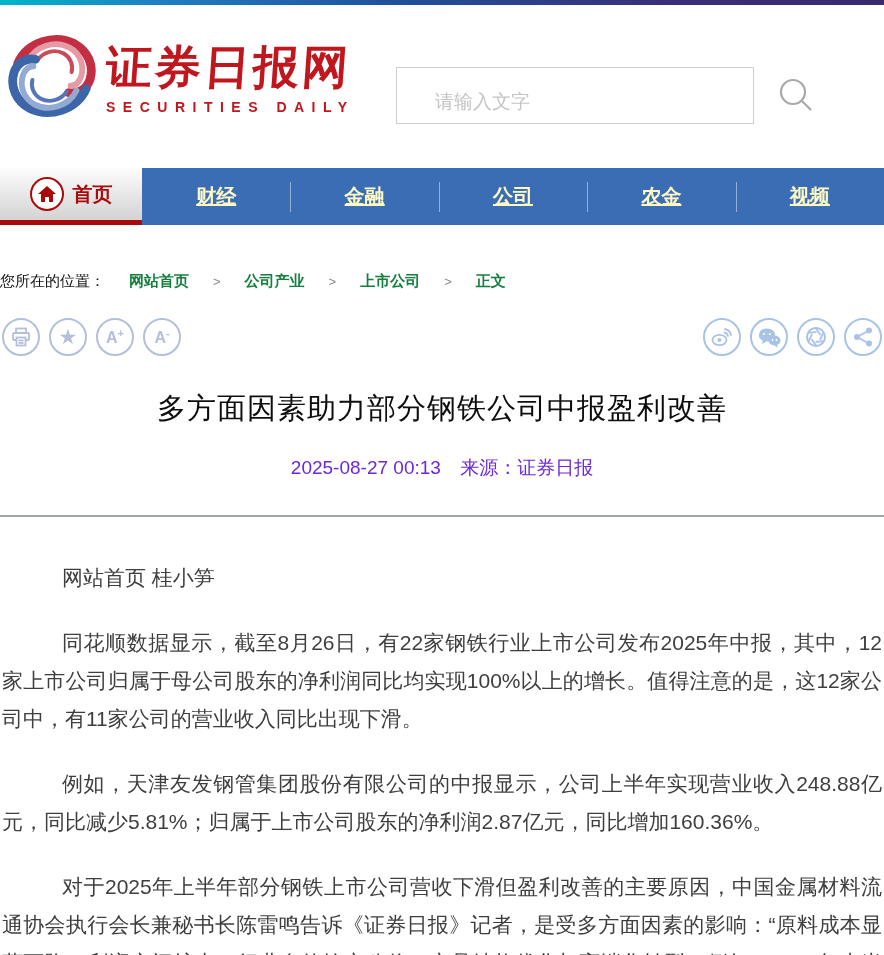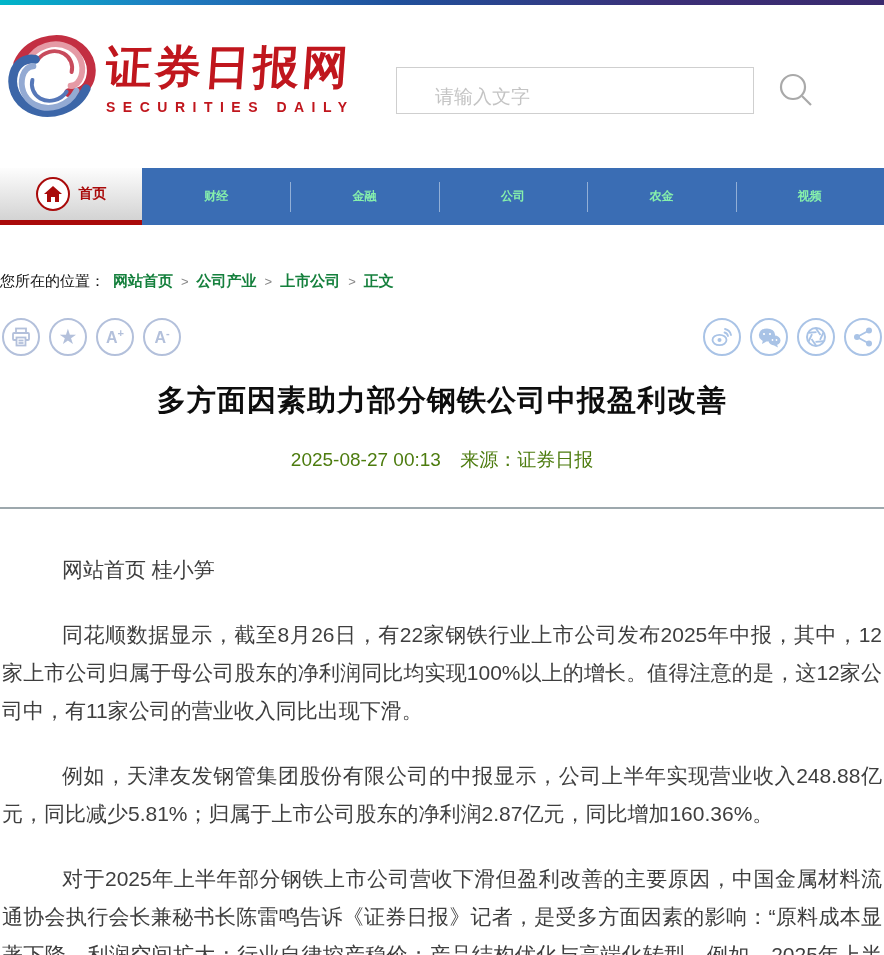--- a/index.html
+++ b/index.html
@@ -15,62 +15,62 @@
   .logo { position:absolute; left:8px; top:26px; display:flex; align-items:center;
     text-decoration:none; cursor:pointer; }
   .logo-swirl { width:88px; height:90px; }
   .logo-text { margin-left:10px; }
   .logo-zh { font-size:46px; font-weight:900; color:#c0161d; letter-spacing:3px;
     font-family:"Liberation Serif", serif; transform:skewX(-4deg); }
   .logo-en { margin-top:0; font-size:14px; font-weight:bold; color:#c0161d;
     letter-spacing:7.5px; }
 
   .search-wrap { position:absolute; left:396px; top:62px; display:flex; align-items:center; }
-  .search-input { width:358px; height:47px; border:1px solid #cfcfcf; outline:none;
+  .search-input { width:358px; height:57px; border:1px solid #cfcfcf; outline:none;
     padding:12px 12px 0 38px; font-size:19px; color:#333; background:#fff; }
   .search-input::placeholder { color:#c4c4c4; }
   .search-btn { border:none; background:transparent; margin-left:22px; cursor:pointer;
     width:40px; height:40px; padding:0; }
 
   
   .nav { display:flex; height:57px; background:#3a6db4; width:884px; }
   .nav-home { width:142px; height:57px; background:linear-gradient(#fdfdfd,#d3d3d3);
     border-bottom:5px solid #a90a0a; display:flex; align-items:center; justify-content:center;
     gap:9px; cursor:pointer; }
-  .nav-home .label { color:#a90a0a; font-size:14px; font-weight:bold; }
+  .nav-home .label { color:#a90a0a; font-size:20px; font-weight:bold; }
   .home-circle { width:34px; height:34px; border:2px solid #a90a0a; border-radius:50%;
     display:flex; align-items:center; justify-content:center; background:#fff; }
   .nav-item { flex:1; display:flex; align-items:center; justify-content:center;
-    color:#86efac; font-size:12px; font-weight:600; cursor:pointer; position:relative; }
+    color:#fef9c3; font-size:20px; font-weight:600; cursor:pointer; position:relative;text-decoration:underline; }
   .nav-item + .nav-item::before { content:""; position:absolute; left:0; top:14px;
     width:1px; height:30px; background:rgba(255,255,255,.45); }
 
   
   .breadcrumb { margin-top:47px; font-size:15px; color:#222; display:flex;
-    align-items:center; gap:8px; padding-left:0; }
+    align-items:center; gap:24px; padding-left:0; }
   .breadcrumb .prefix { color:#111; }
   .breadcrumb a { color:#15803d; text-decoration:none; cursor:pointer;font-weight:bold; }
   .breadcrumb .sep { color:#888; font-size:13px; }
 
   
   .tools { margin-top:25px; display:flex; justify-content:space-between;
     align-items:center; padding:0 2px; height:42px; }
   .icon-group { display:flex; gap:9px; }
   .circ { width:38px; height:38px; border-radius:50%; display:flex; align-items:center;
     justify-content:center; cursor:pointer; background:#fff; }
   .left .circ { border:2px solid #b3c0db; color:#b3c0db; }
   .right .circ { border:2px solid #a9c3e6; color:#a9c3e6; }
   .circ .af { font-size:16px; font-weight:bold; line-height:1; }
   .circ .af sup { font-size:11px; }
   .circ .star { font-size:21px; line-height:1; margin-top:-2px; }
 
   
-  .title { text-align:center; margin-top:23px; font-size:29px; font-weight:bold;
+  .title { text-align:center; margin-top:31px; font-size:29px; font-weight:normal;
     color:#0d0d0d; letter-spacing:1px; }
-  .meta { text-align:center; margin-top:26px; font-size:19px; color:#4d7c0f; }
+  .meta { text-align:center; margin-top:26px; font-size:19px; color:#6d28d9; }
   .meta .src-label { margin-left:14px; }
   .divider { margin-top:34px; height:2px; width:100%; background:#9da8ad; border:none; }
 
   
   .article { margin-top:42px; padding:0 2px; font-size:21px; line-height:38px;
     color:#3e3e3e; }
   .article p { text-indent:60px; margin-bottom:27px; text-align:justify; }
 </style>
 </head>
 <body>

